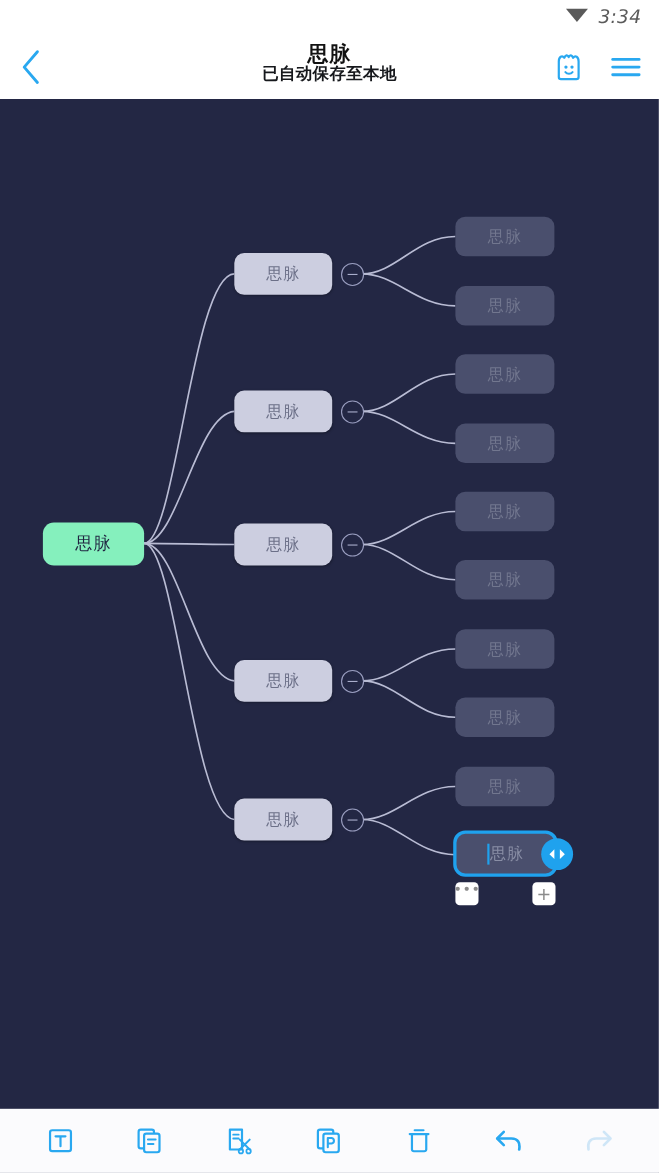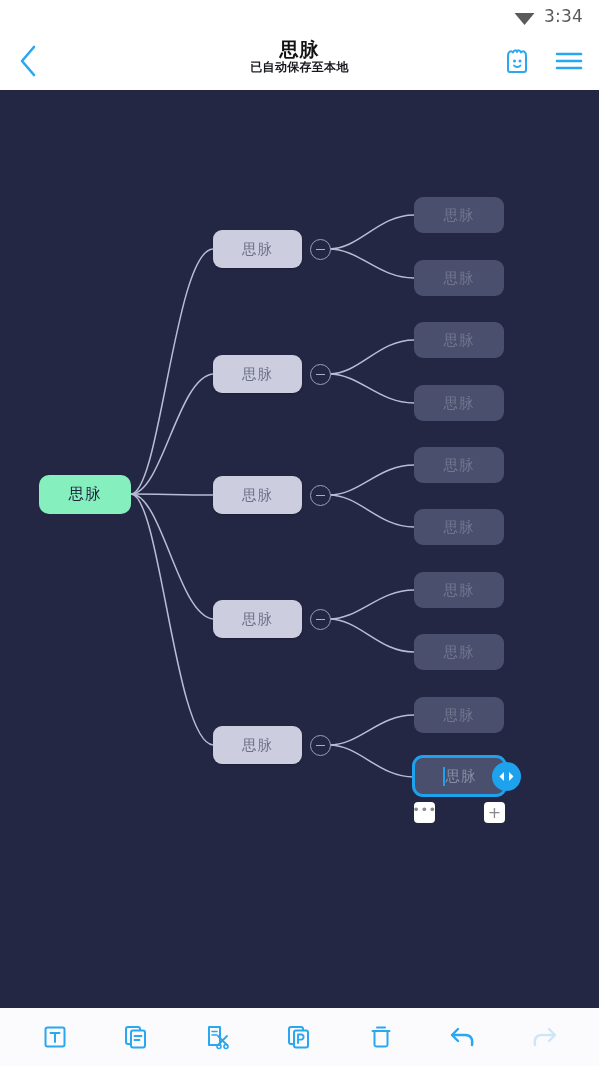--- a/index.html
+++ b/index.html
@@ -16,21 +16,21 @@
   
   .statusbar {
     height: 31px;
     background: #ffffff;
     display: flex;
     align-items: center;
     justify-content: flex-end;
     padding-right: 16px;
     box-sizing: border-box;
   }
-  .statusbar .sb-group { display: flex; align-items: flex-end; gap: 9px; }
+  .statusbar .sb-group { display: flex; align-items: flex-start; gap: 9px; font-style: italic; }
   .wifi-tri { display: block; }
   .sb-time {
     font-size: 17px;
     color: #5a5a5a;
     font-weight: 400;
     letter-spacing: .2px;
   }
 
   
   .appbar {
@@ -53,21 +53,21 @@
     pointer-events: none;
   }
   .app-title {
     font-size: 19px;
     font-weight: bold;
     color: #121212;
     line-height: 24px;
     letter-spacing: 1px;
   }
   .app-subtitle {
-    font-size: 12px;
+    font-size: 15px;
     font-weight: bold;
     color: #16181c;
     line-height: 13px;
     letter-spacing: .3px;
   }
   .appbar-actions {
     position: absolute;
     right: 10px; top: 0;
     height: 59px;
     display: flex; align-items: center; gap: 12px;

